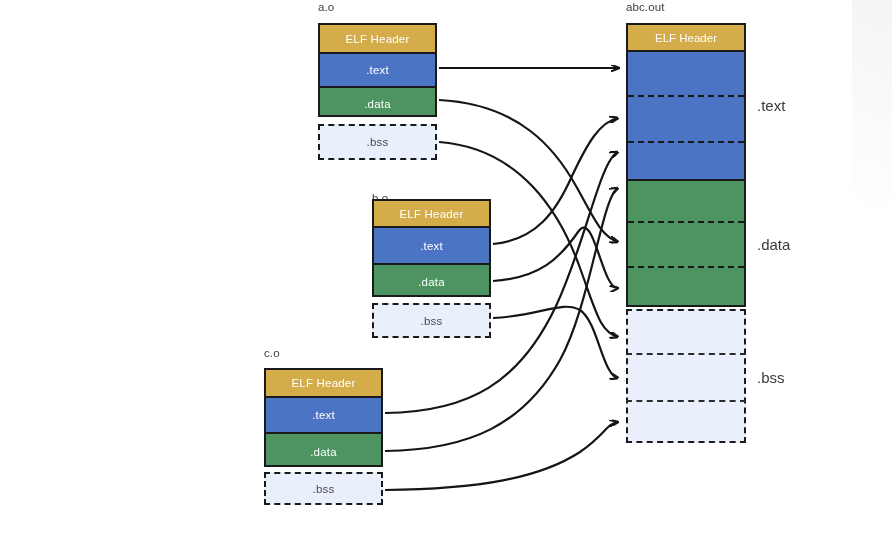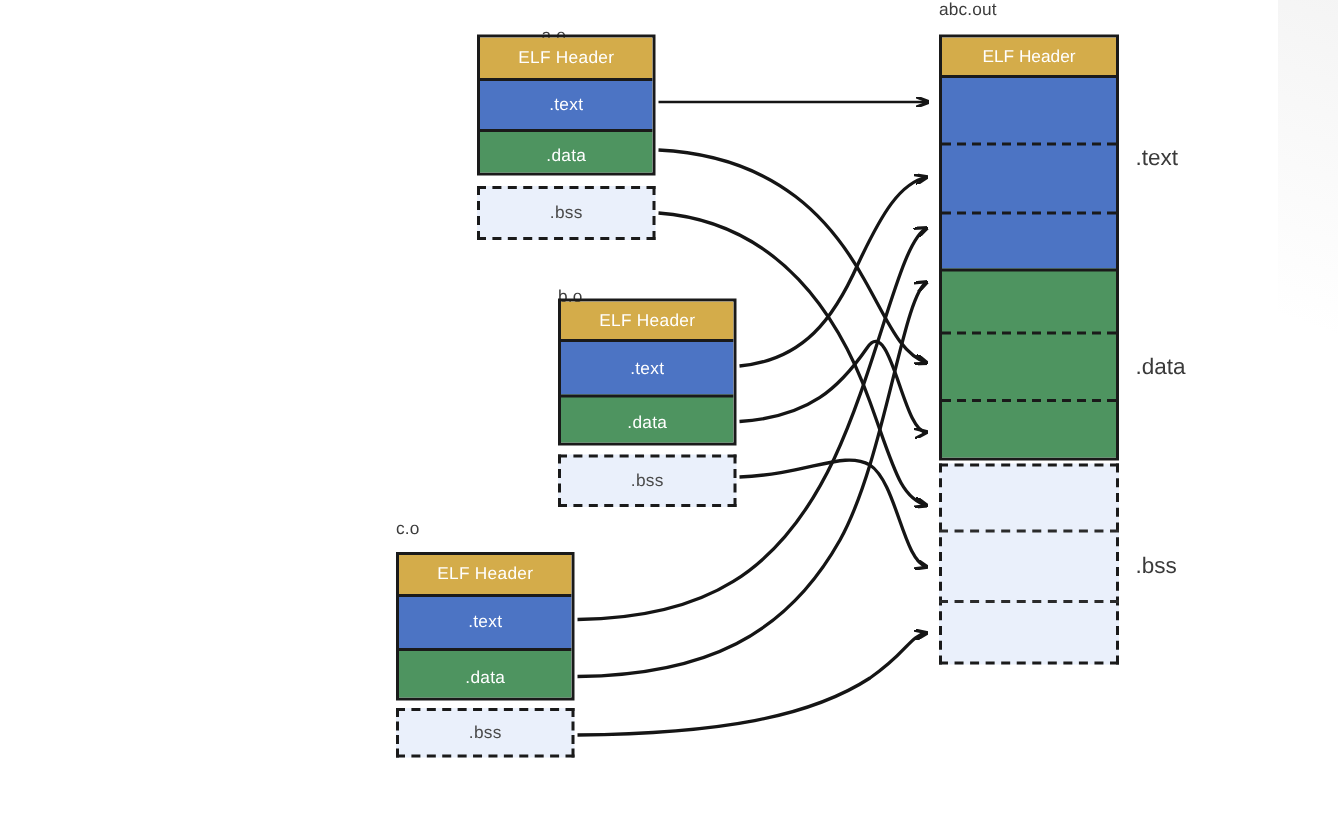--- a/index.html
+++ b/index.html
@@ -137,21 +137,21 @@
   }
   svg.links path.thin { stroke-width: 1.8; }
 </style>
 </head>
 <body>
 
 <div id="stage">
 
   <div class="edge-wash"></div>
 
-  <div class="file-title" style="left:318px; top:18px;margin-left:43px;">a.o</div>
+  <div class="file-title" style="left:318px; top:1px;">a.o</div>
   <div class="obj">
     <div class="solid-stack" style="left:318px; top:23px; width:119px; height:94px;">
       <div class="seg seg-elf" style="height:27px;">ELF Header</div>
       <div class="seg seg-text" style="height:34px;">.text</div>
       <div class="seg seg-data" style="height:34px;">.data</div>
     </div>
     <div class="seg-bss" style="left:318px; top:124px; width:119px; height:36px;">.bss</div>
   </div>
 
   <div class="file-title" style="left:372px; top:178px;margin-top:14px;">b.o</div>

